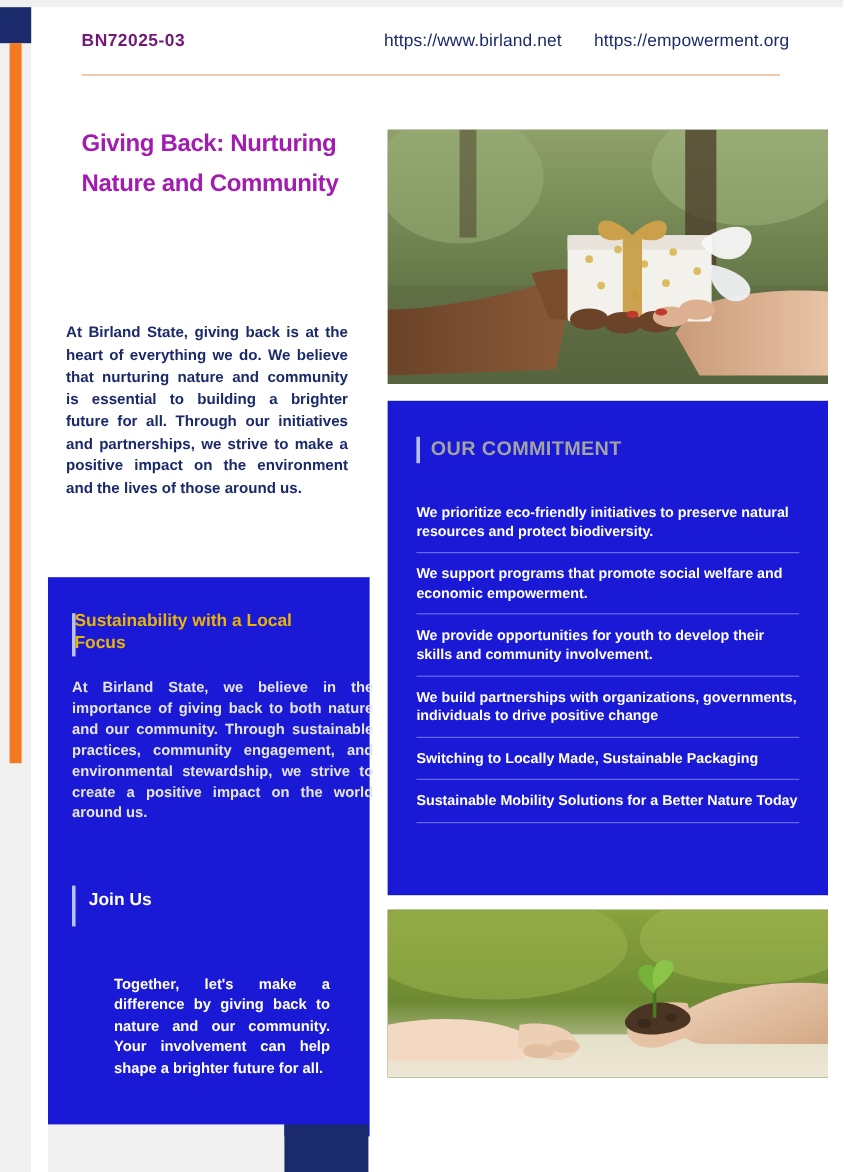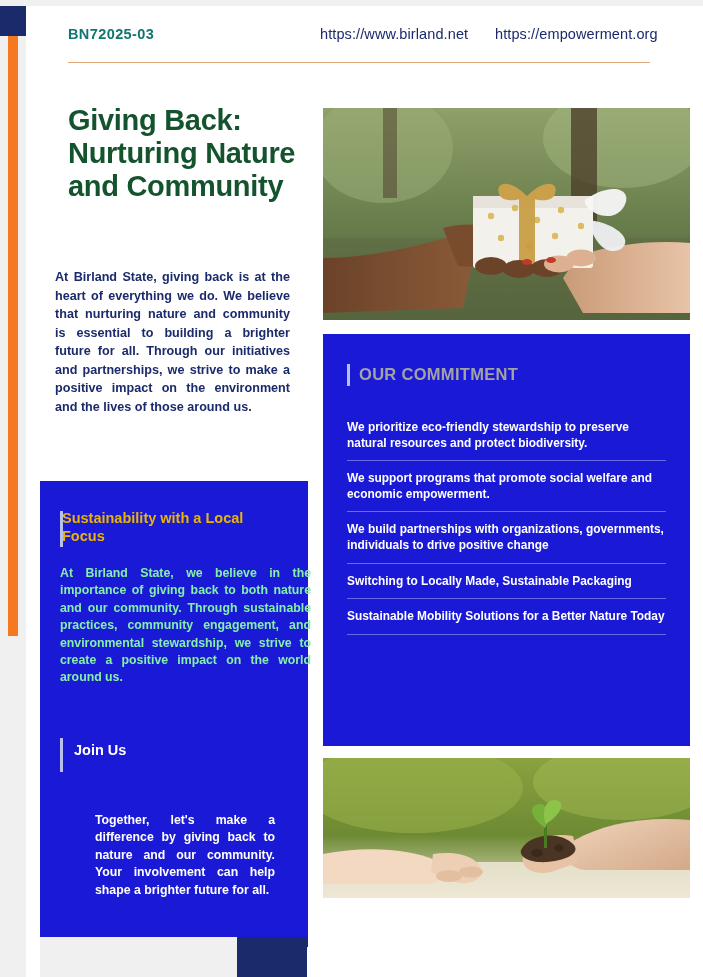--- a/index.html
+++ b/index.html
@@ -64,21 +64,21 @@
   .header {
     position: absolute;
     left: 68px; top: 24px;
     width: 582px; height: 40px;
   }
   .doc-code {
     position: absolute;
     left: 0; top: 2px;
     font-size: 14.5px;
     font-weight: bold;
-    color: #0f766e;
+    color: #701a75;
     letter-spacing: 0.4px;
   }
   .url-1 {
     position: absolute;
     left: 252px; top: 2px;
     font-size: 14.5px;
     color: #1b2a6b;
     letter-spacing: 0.1px;
   }
   .url-2 {
@@ -93,24 +93,24 @@
     left: 68px; top: 62px;
     width: 582px; height: 1px;
     background: #e0a97c;
   }
 
   
   .headline {
     position: absolute;
     left: 68px; top: 104px;
     width: 235px;
-    font-size: 29px;
+    font-size: 20px;
     line-height: 33px;
     font-weight: bold;
-    color: #14532d;
+    color: #a21caf;
     letter-spacing: -0.3px;
   }
   .intro-text {
     position: absolute;
     left: 55px; top: 268px;
     width: 235px;
     font-size: 12.6px;
     line-height: 18.5px;
     font-weight: bold;
     color: #1b2a6b;
@@ -144,21 +144,21 @@
     font-weight: bold;
     color: #eab308;
   }
   .bp-body {
     position: absolute;
     left: 20px; top: 84px;
     width: 251px;
     font-size: 12.3px;
     line-height: 17.4px;
     font-weight: bold;
-    color: #86efac;
+    color: #e5e5e5;
     text-align: justify;
   }
   .bp-title2-wrap {
     position: absolute;
     left: 20px; top: 255px;
     width: 228px;
   }
   .bp-accent2 {
     position: absolute;
     left: 0; top: 2px;
@@ -333,24 +333,27 @@
       <ellipse cx="228" cy="152" rx="5" ry="3" fill="#c0392b"></ellipse>
       <ellipse cx="204" cy="154" rx="5" ry="3" fill="#c0392b"></ellipse>
     </svg>
   </div>
 
   <div class="commit-panel">
     <div class="cp-accent"></div>
     <div class="cp-title">OUR COMMITMENT</div>
     <div class="cp-list">
       <div class="cp-item">
-        <div class="cp-item-text">We prioritize eco-friendly stewardship to preserve natural resources and protect biodiversity.</div>
+        <div class="cp-item-text">We prioritize eco-friendly initiatives to preserve natural resources and protect biodiversity.</div>
       </div>
       <div class="cp-item">
         <div class="cp-item-text">We support programs that promote social welfare and economic empowerment.</div>
+      </div>
+      <div class="cp-item">
+        <div class="cp-item-text">We provide opportunities for youth to develop their skills and community involvement.</div>
       </div>
       <div class="cp-item">
         <div class="cp-item-text">We build partnerships with organizations, governments, individuals to drive positive change</div>
       </div>
       <div class="cp-item">
         <div class="cp-item-text">Switching to Locally Made, Sustainable Packaging</div>
       </div>
       <div class="cp-item">
         <div class="cp-item-text">Sustainable Mobility Solutions for a Better Nature Today</div>
       </div>

